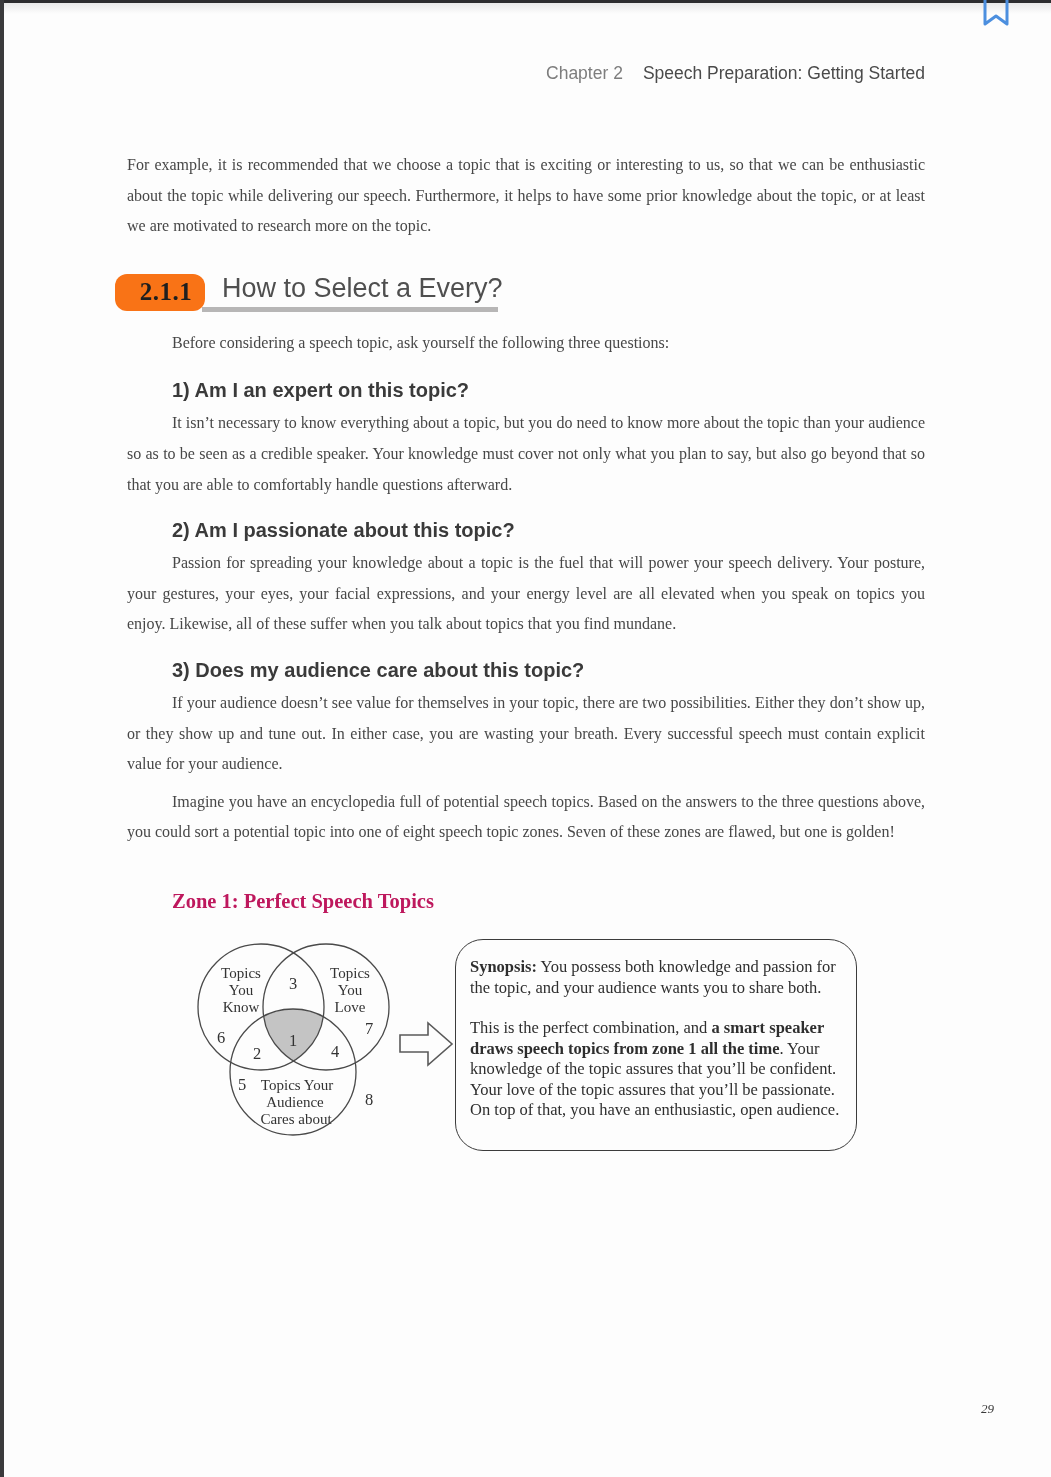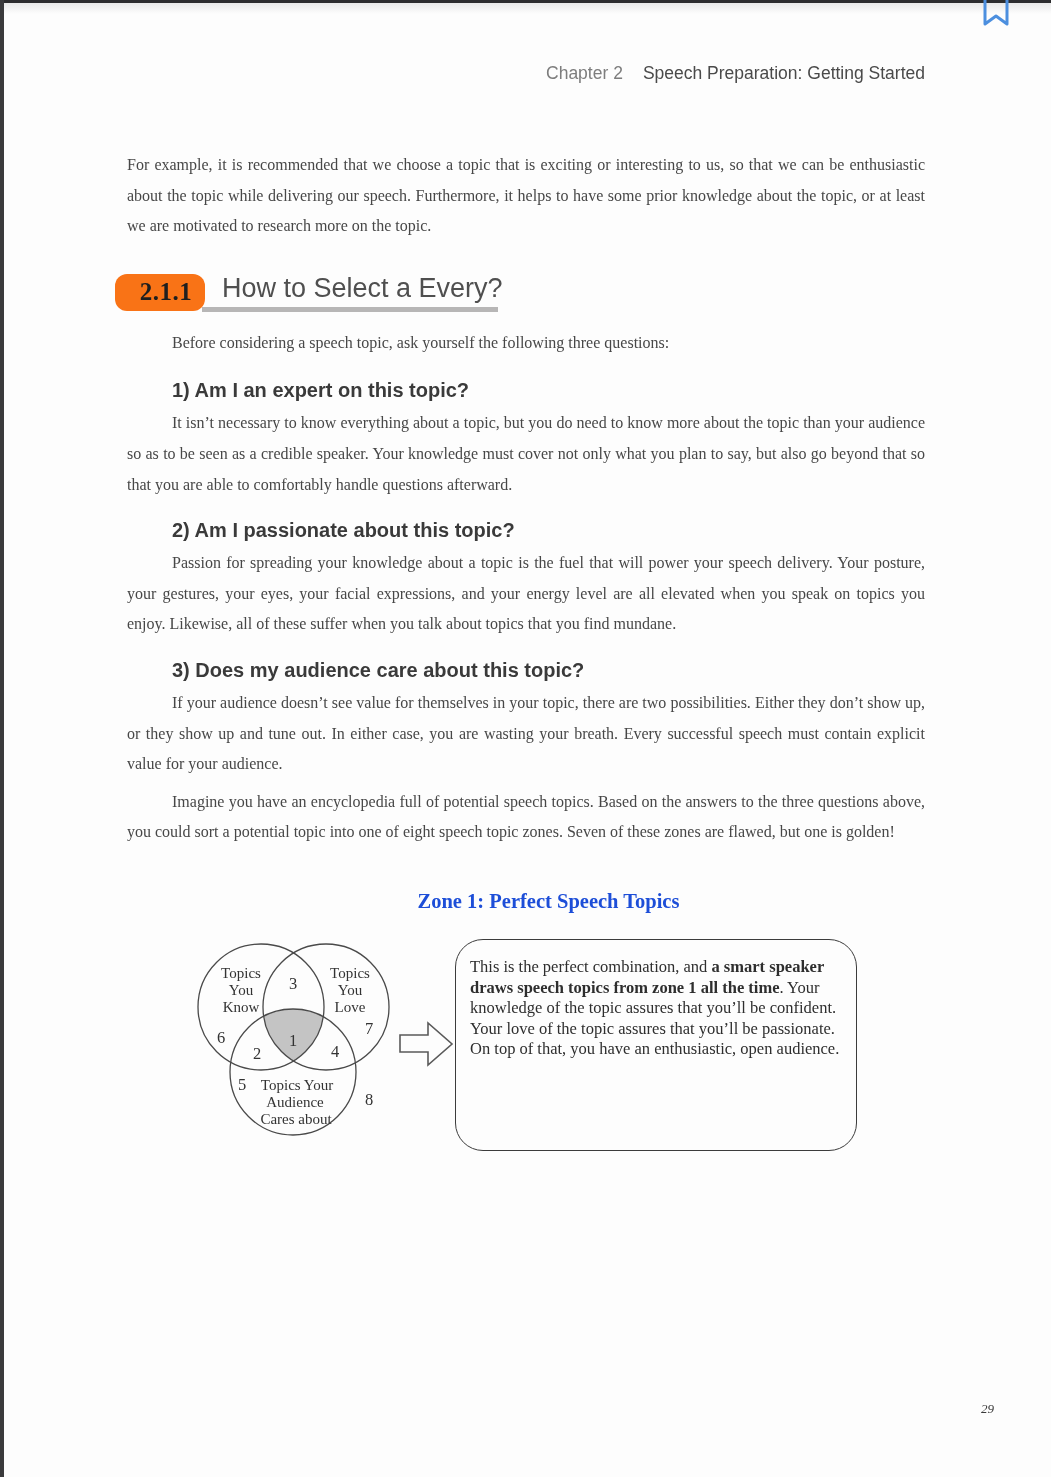--- a/index.html
+++ b/index.html
@@ -50,21 +50,21 @@
   .q-heading {
     font-family:"Liberation Sans", sans-serif; font-weight:bold;
     font-size:20px; color:#3a3a3a; margin-left:45px; margin-top:19px; height:26px;
   }
   .q-heading.first { margin-top:21px; }
   .q-body { margin-top:3px; }
   .closing { margin-top:7px; }
 
   .zone-heading {
     font-family:"Liberation Serif", serif; font-weight:bold;
-    font-size:20.5px; color:#1d4ed8; margin-left:45px; margin-top:42px; height:26px;text-align:center;
+    font-size:20.5px; color:#be185d; margin-left:45px; margin-top:42px; height:26px;
   }
 
   .figure { position:relative; margin-top:23px; height:215px; }
   .venn-svg { position:absolute; left:58px; top:2px; }
   .arrow-svg { position:absolute; left:272px; top:81px; }
 
   .synopsis-box {
     position:absolute; left:328px; top:0; width:402px; height:212px;
     border:1.6px solid #3c3c3c; border-radius:28px; background:#fdfdfd;
     padding:17px 12px 14px 14px;
@@ -164,19 +164,20 @@
       <text class="venn-label" x="112" y="149">Topics Your</text>
       <text class="venn-label" x="110" y="166">Audience</text>
       <text class="venn-label" x="111" y="183">Cares about</text>
     </svg>
 
     <svg class="arrow-svg" width="56" height="48" viewBox="0 0 56 48">
       <polygon points="1,15 29,15 29,3 53,24 29,45 29,32 1,32" fill="#fdfdfd" stroke="#5a5a5a" stroke-width="1.6" stroke-linejoin="miter"></polygon>
     </svg>
 
     <div class="synopsis-box">
+      <p><b>Synopsis:</b><span> You possess both knowledge and passion for the topic, and your audience wants you to share both.</span></p>
       <p><span>This is the perfect combination, and </span><b>a smart speaker draws speech topics from zone 1 all the time</b><span>. Your knowledge of the topic assures that you’ll be confident. Your love of the topic assures that you’ll be passionate. On top of that, you have an enthusiastic, open audience.</span></p>
     </div>
 
   </div>
 </div>
 
 <div class="page-number">29</div>
 
 </body></html>

